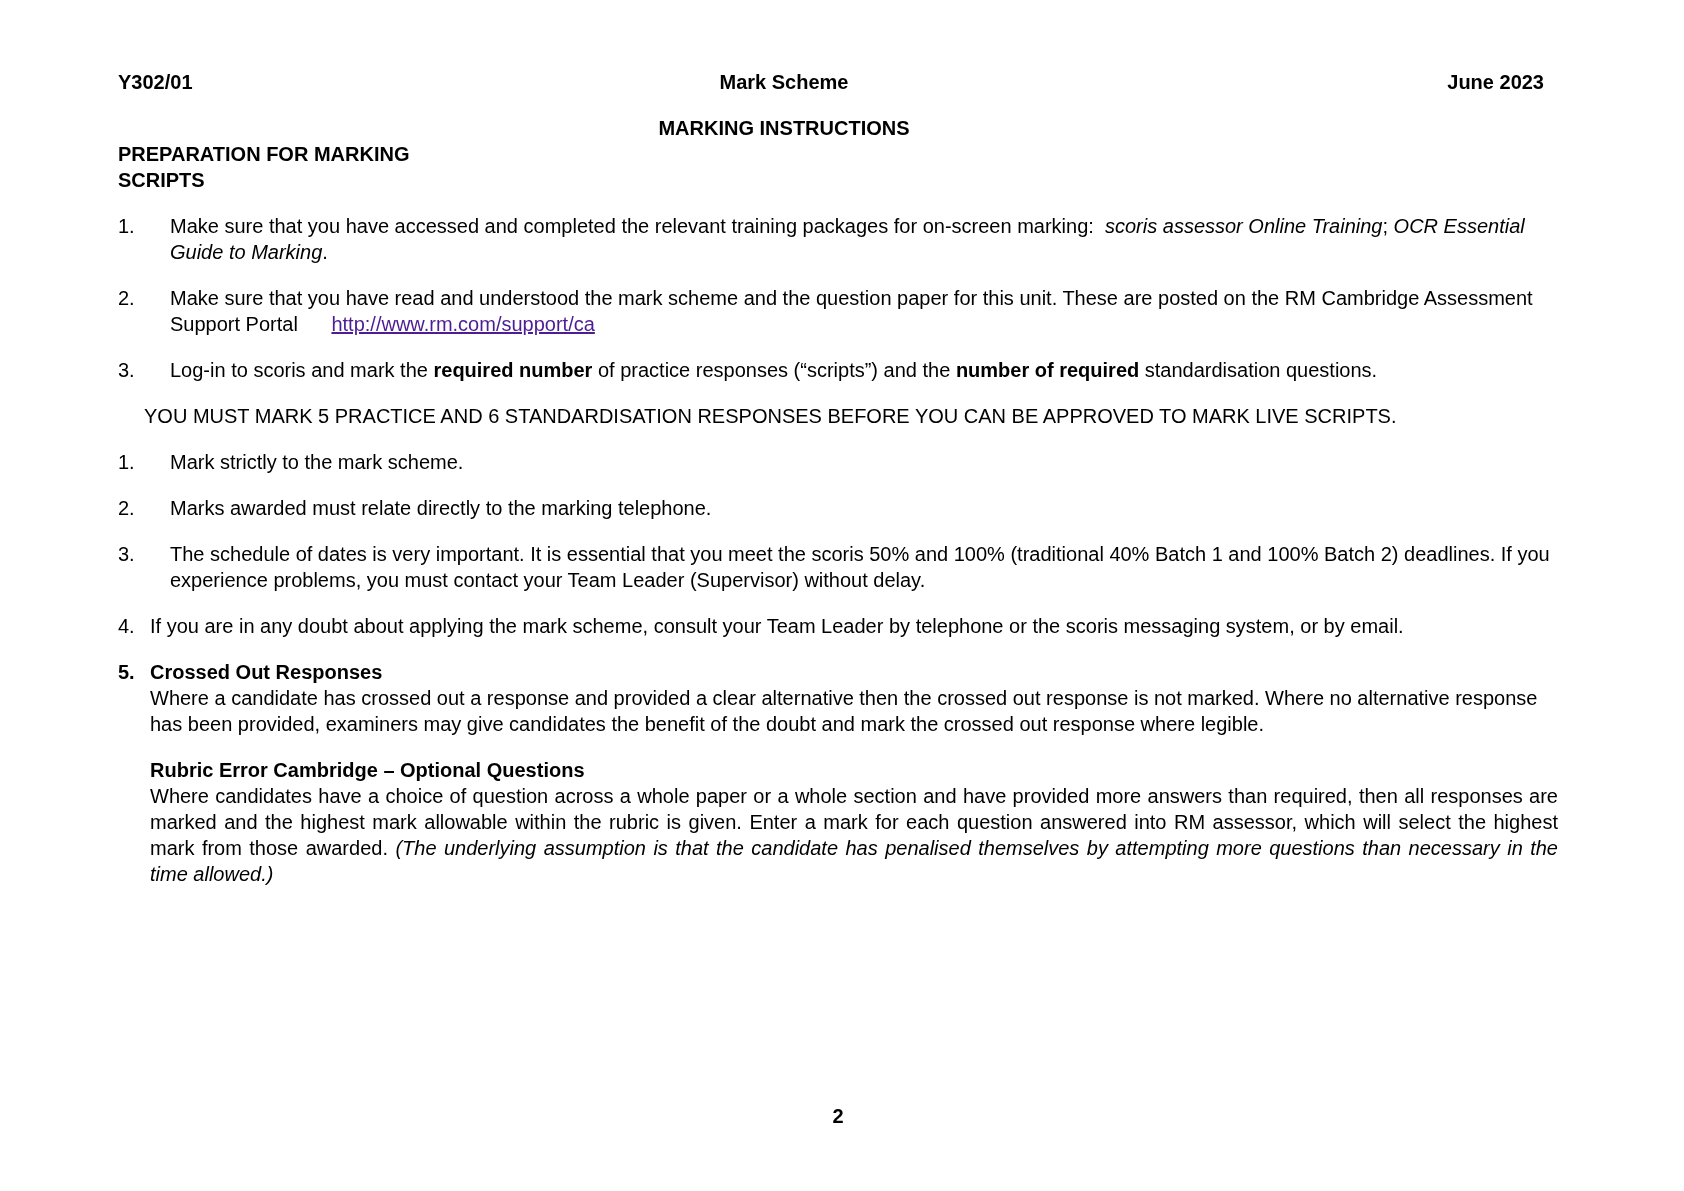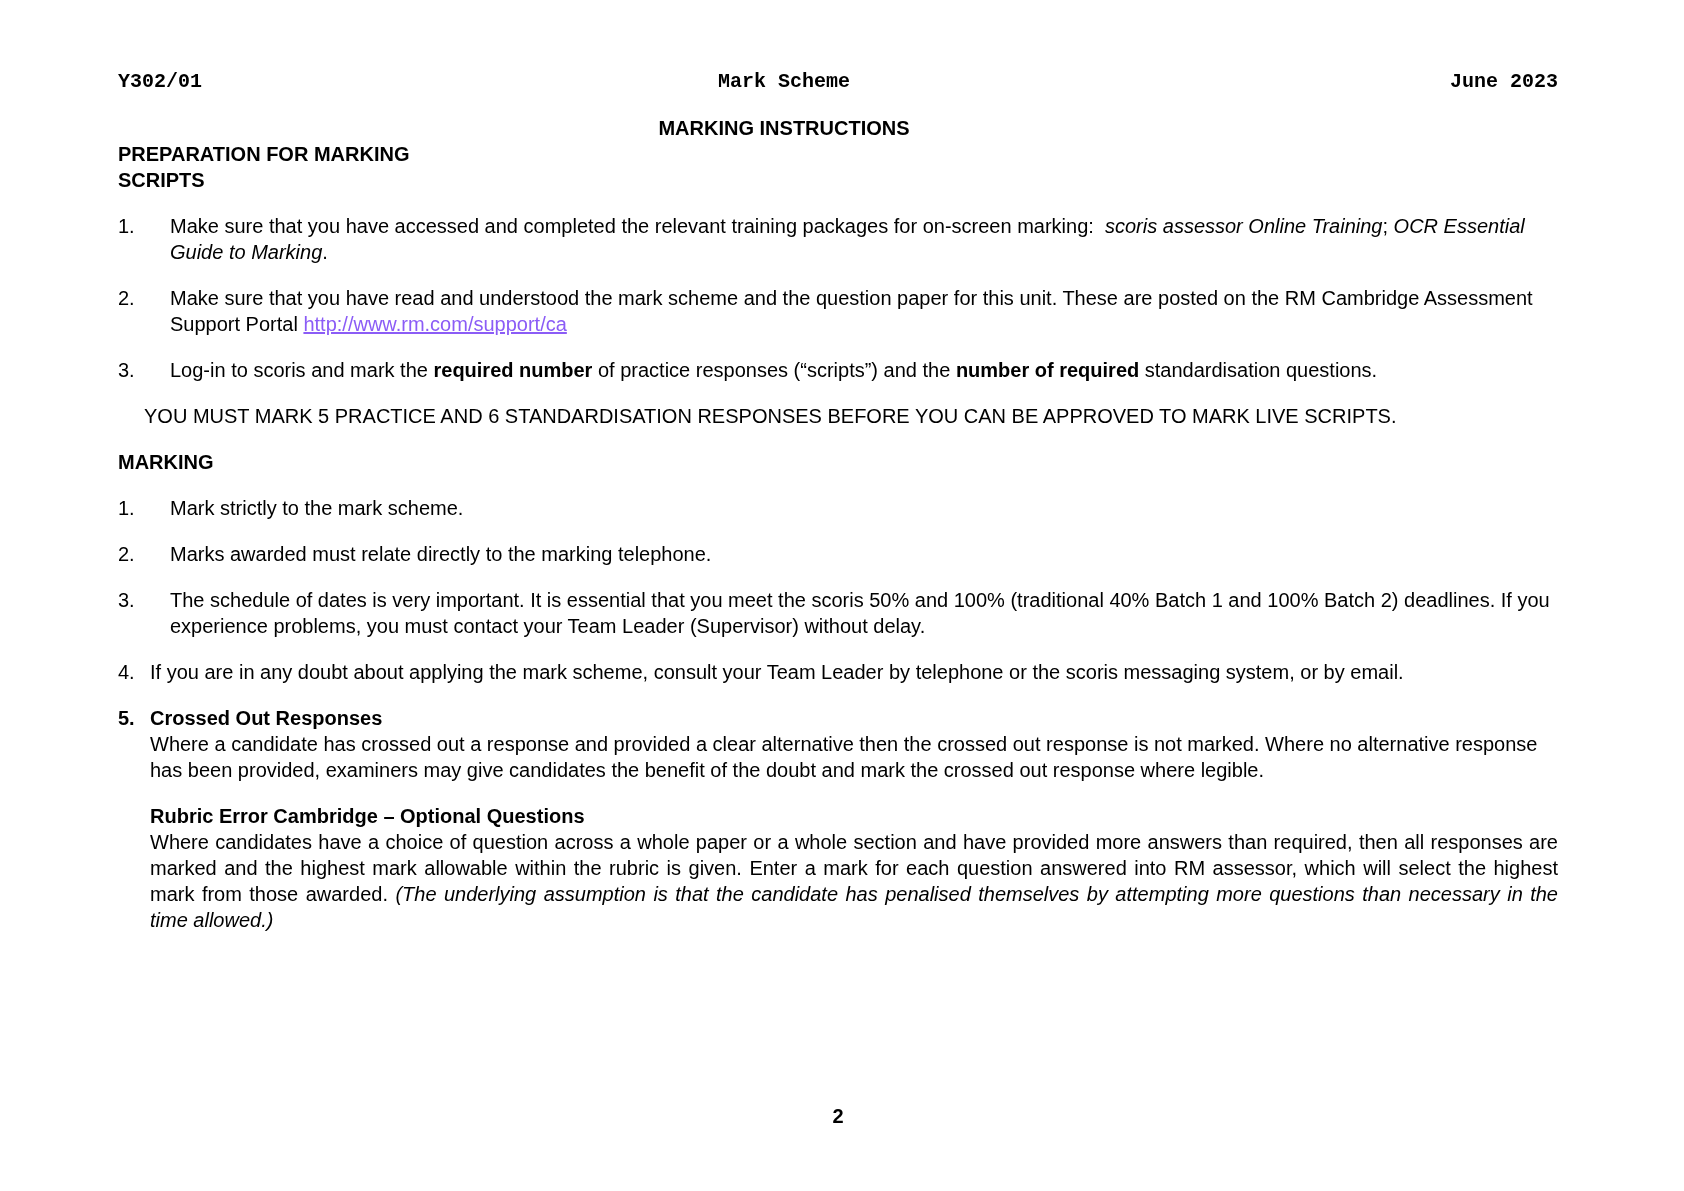--- a/index.html
+++ b/index.html
@@ -13,34 +13,34 @@
     position: relative;
     overflow: hidden;
   }
   .page {
     position: absolute; inset: 0;
     padding: 69px 126px 0 118px;
     box-sizing: border-box;
   }
   .b { font-weight: bold; }
   .i { font-style: italic; }
-  .doc-header { position: relative; height: 26px; font-family: Liberation Mono, monospace; }
+  .doc-header { position: relative; height: 26px; }
   .h-left { position: absolute; left: 0; top: 0; }
   .h-center { position: absolute; left: 0; top: 0; width: 1332px; text-align: center; }
-  .h-right { position: absolute; right: 0; top: 0; }
+  .h-right { position: absolute; right: 14px; top: 0; }
   .title { margin-top: 20px; width: 1332px; text-align: center; }
   .gap { margin-top: 20px; }
   .item { display: flex; align-items: flex-start; }
   .item .num { flex: 0 0 52px; }
   .item.narrow .num { flex: 0 0 32px; }
   .item .txt { flex: 1 1 auto; }
   .sub-note { margin-left: 26px; margin-top: 20px; }
   .indented { margin-left: 32px; }
   .just { text-align: justify; }
-  a.link { color: #8b5cf6; text-decoration: underline; cursor: pointer; }
+  a.link { color: #4c1d95; text-decoration: underline; cursor: pointer; margin-left: 28px; }
   .footer-pageno {
     position: absolute;
     left: 118px; right: 126px;
     top: 1103px;
     text-align: center;
     font-weight: bold;
   }
 </style>
 </head>
 <body>
@@ -68,21 +68,20 @@
     <span class="txt"><span>Make sure that you have read and understood the mark scheme and the question paper for this unit. These are posted on the RM Cambridge Assessment Support Portal </span><a class="link" href="#">http://www.rm.com/support/ca</a></span>
   </div>
 
   <div class="item gap">
     <span class="num">3.</span>
     <span class="txt"><span>Log-in to scoris and mark the </span><span class="b">required number</span><span> of practice responses (“scripts”) and the </span><span class="b">number of required</span><span> standardisation questions.</span></span>
   </div>
 
   <div class="sub-note">YOU MUST MARK 5 PRACTICE AND 6 STANDARDISATION RESPONSES BEFORE YOU CAN BE APPROVED TO MARK LIVE SCRIPTS.</div>
 
-  <div class="b gap">MARKING</div>
 
   <div class="item gap">
     <span class="num">1.</span>
     <span class="txt"><span>Mark strictly to the mark scheme.</span></span>
   </div>
 
   <div class="item gap">
     <span class="num">2.</span>
     <span class="txt"><span>Marks awarded must relate directly to the marking telephone.</span></span>
   </div>

